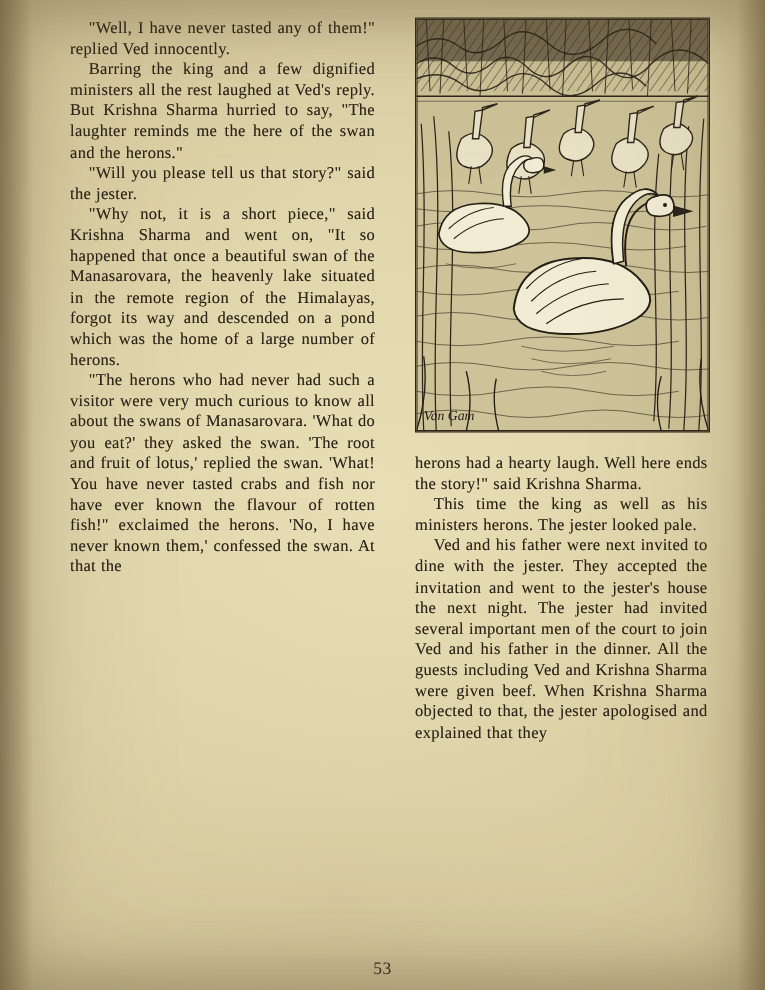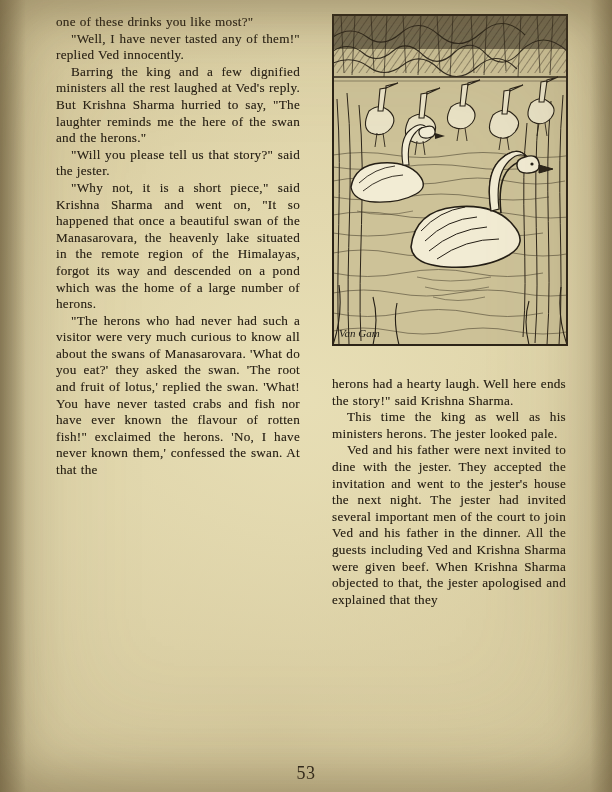--- a/index.html
+++ b/index.html
@@ -67,21 +67,21 @@
   .col-right-top {
     position: absolute;
     left: 276px;
     top: 0;
     width: 234px;
     text-align: center;
   }
   .col-right-bottom {
     position: absolute;
     left: 276px;
-    top: 362px;
+    top: 348px;
     width: 234px;
   }
 
   p {
     margin: 0;
     font-size: 13.2px;
     line-height: 16.6px;
     color: #2a2318;
     text-align: justify;
     text-justify: inter-word;
@@ -115,36 +115,35 @@
     font-size: 11px;
     color: #23201a;
   }
 
   .page-number {
     position: absolute;
     left: 0;
     right: 0;
     bottom: 8px;
     text-align: center;
-    font-size: 18px;
+    font-size: 14px;
     color: #2a2318;
     letter-spacing: 0.5px;
   }
 </style>
 </head>
 <body>
 
 <div class="page">
   <div class="edge-left"></div>
   <div class="edge-right"></div>
 
   <div class="content">
 
     <div class="col-left">
-      <p class="noindent">one of these drinks you like most?"</p>
       <p class="indent">"Well, I have never tasted any of them!" replied Ved innocently.</p>
       <p class="indent">Barring the king and a few dignified ministers all the rest laughed at Ved's reply.   But Krishna Sharma hurried to say, "The laughter reminds me the here of the swan and the herons."</p>
       <p class="indent">"Will you please tell us that story?" said the jester.</p>
       <p class="indent">"Why not, it is a short piece," said Krishna Sharma and went on, "It so happened that once a beautiful swan of the Manasarovara, the heavenly lake situated in the remote region of the Himalayas, forgot its way and descended on a pond which was the home of a large number of herons.</p>
       <p class="indent">"The herons who had never had such a visitor were very much curious to know all about the swans of Manasarovara. 'What do you eat?' they asked the swan. 'The root and fruit of lotus,' replied the swan. 'What! You have never tasted crabs and fish nor have ever known the flavour of rotten fish!" exclaimed the herons. 'No, I have never known them,' confessed the swan.   At that the</p>
     </div>
 
     <div class="col-right-top">
       <div class="illus">
         <svg width="234" height="330" viewBox="0 0 234 330" xmlns="http://www.w3.org/2000/svg">

